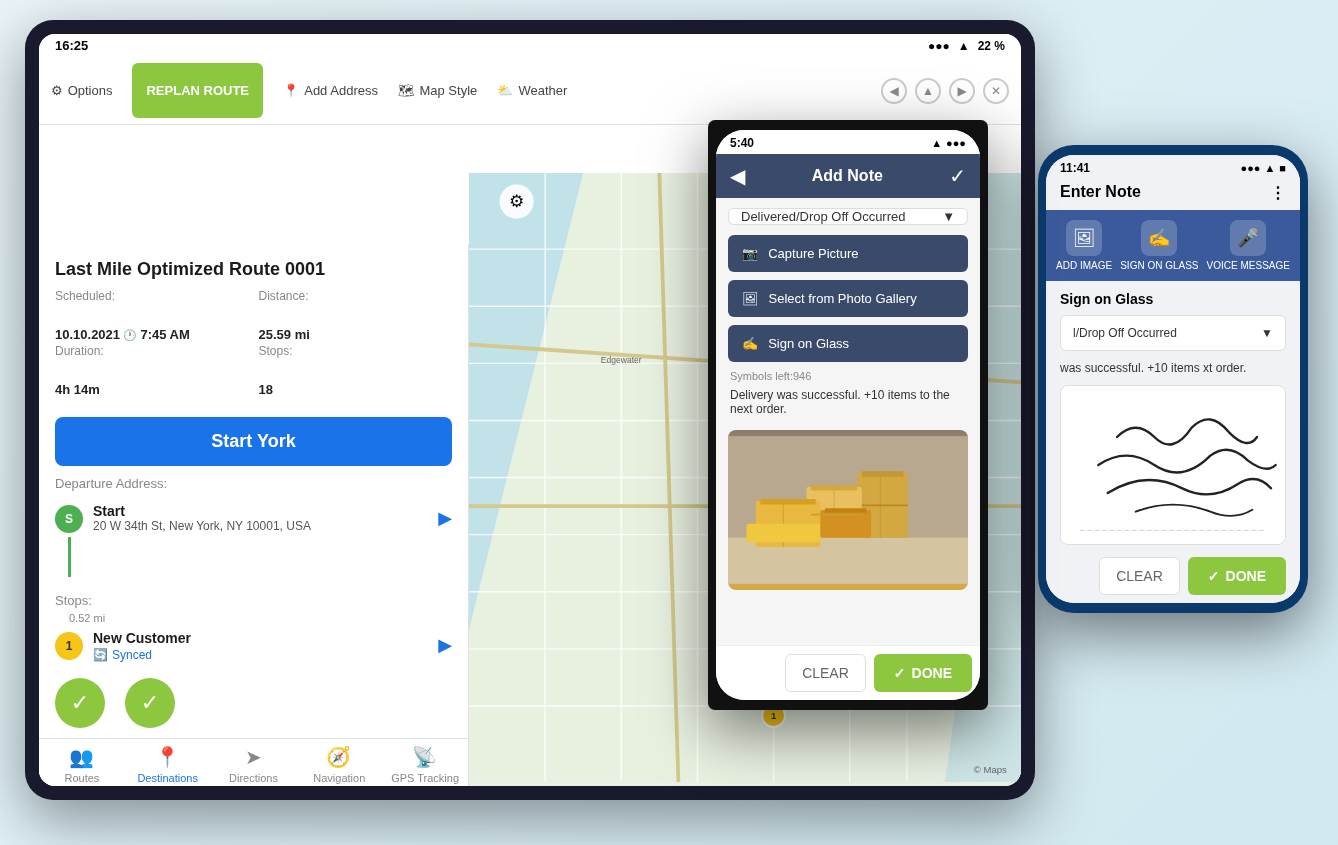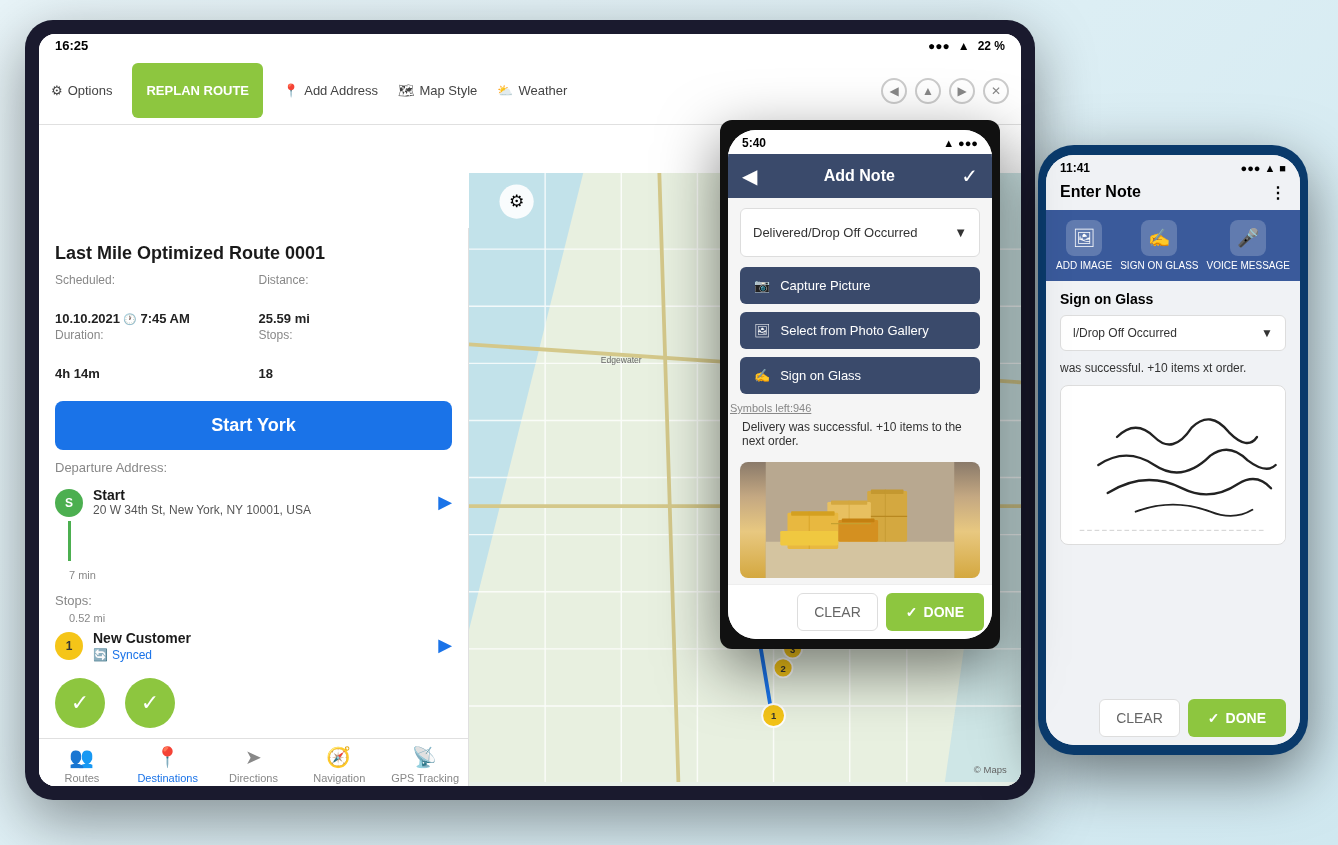--- a/index.html
+++ b/index.html
@@ -198,26 +198,26 @@
     .map-area {
       flex: 1;
       background: #e8f0e8;
       position: relative;
       overflow: hidden;
     }
 
     
     .phone1 {
       position: absolute;
-      right: 338px;
+      right: 350px;
       top: 120px;
       width: 280px;
-      height: 529px;
+      height: 590px;
       background: #111;
-      border-radius: 12px;
+      border-radius: 7px;
       padding: 10px 8px;
       box-shadow: 0 20px 60px rgba(0,0,0,0.5);
       z-index: 10;
     }
     .phone-screen {
       width: 100%;
       height: 100%;
       background: #f5f5f5;
       border-radius: 28px;
       overflow: hidden;
@@ -252,21 +252,21 @@
       background: #f5f5f5;
       display: flex;
       flex-direction: column;
       overflow: hidden;
     }
     .dropdown-row {
       background: #fff;
       border: 1px solid #ddd;
       margin: 10px 12px 6px;
       border-radius: 6px;
-      padding: 16px 12px;
+      padding: 0 12px;
       display: flex;
       justify-content: space-between;
       align-items: center;
       font-size: 13px;
       color: #333;
     }
     .action-btn {
       background: #3a4a6b;
       color: #fff;
       margin: 4px 12px;
@@ -275,22 +275,21 @@
       display: flex;
       align-items: center;
       gap: 10px;
       font-size: 13px;
       font-weight: 500;
       cursor: pointer;
     }
     .symbols-left {
       font-size: 11px;
       color: #888;
-      padding: 4px 2px;
-      text-decoration: underline;
+      padding: 4px 14px;
     }
     .delivery-text {
       font-size: 12px;
       color: #333;
       padding: 2px 14px 8px;
     }
     .photo-preview {
       margin: 6px 12px;
       border-radius: 8px;
       overflow: hidden;
@@ -333,21 +332,21 @@
       font-size: 14px;
       cursor: pointer;
     }
 
     
     .phone2 {
       position: absolute;
       right: 30px;
       top: 145px;
       width: 270px;
-      height: 610px;
+      height: 468px;
       background: #0a3a6b;
       border-radius: 36px;
       padding: 10px 8px;
       box-shadow: 0 20px 60px rgba(0,0,0,0.5);
       z-index: 9;
     }
     .phone2-screen {
       width: 100%;
       height: 100%;
       background: #f0f2f5;
@@ -544,21 +543,20 @@
             <div style="display:flex;flex-direction:column;align-items:center;gap:2px;">
               <div class="stop-badge badge-green">S</div>
               <div style="width:3px;height:40px;background:#4caf50;margin:2px 0;"></div>
             </div>
             <div class="stop-info">
               <div class="stop-name">Start</div>
               <div class="stop-address">20 W 34th St, New York, NY 10001, USA</div>
             </div>
             <div class="stop-arrow">▶</div>
           </div>
-          <div style="font-size:11px;color:#888;padding-left:14px;margin-bottom:4px;">7 min</div>
         </div>
 
         <div class="stops-label">Stops:</div>
         <div style="padding:0 16px;">
           <div style="font-size:11px;color:#888;padding-left:14px;margin-bottom:0;">0.52 mi</div>
           <div class="stop-item">
             <div style="display:flex;flex-direction:column;align-items:center;gap:2px;">
               <div class="stop-badge badge-yellow">1</div>
             </div>
             <div class="stop-info">

